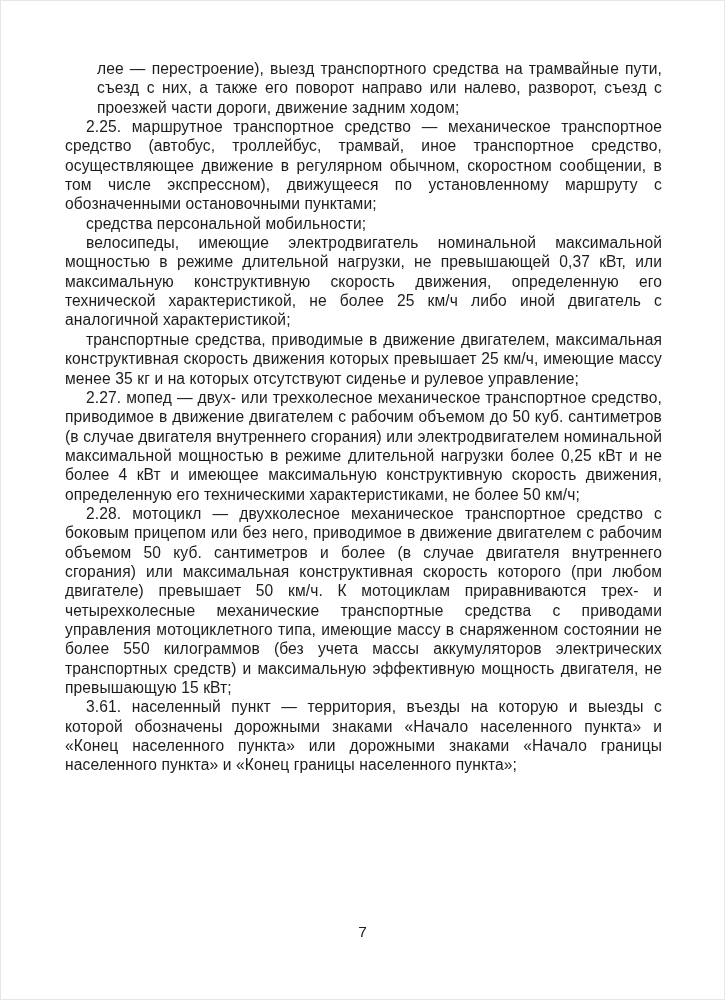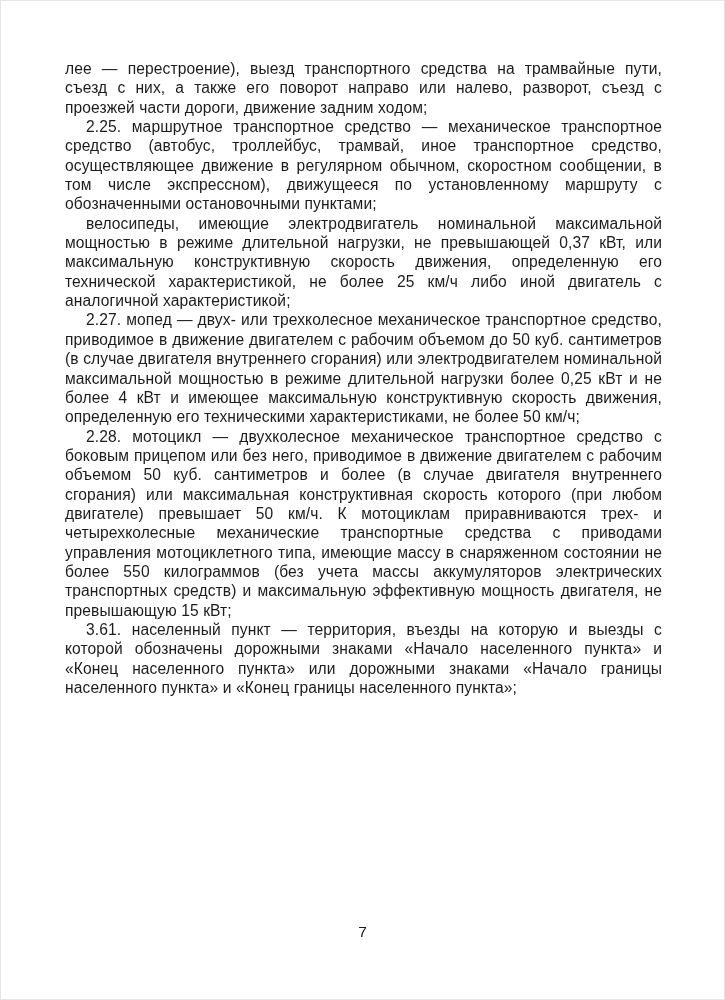--- a/index.html
+++ b/index.html
@@ -27,37 +27,40 @@
     font-size: 15.6px;
     line-height: 19.35px;
     letter-spacing: 0.1px;
   }
   .para {
     margin: 0;
     text-indent: 21px;
   }
   .para.continuation {
     text-indent: 0;
+    margin-left: 32px;
   }
   .page-number {
     position: absolute;
     left: 0;
     right: 0;
     bottom: 58px;
     text-align: center;
     font-size: 15.5px;
     color: #1c1c1c;
   }
 </style>
 </head>
 <body>
 
 <div class="page">
   <div class="text-block">
     <p class="para continuation">лее — перестроение), выезд транспортного средства на трамвайные пути, съезд с них, а также его поворот направо или налево, разворот, съезд с проезжей части дороги, движение задним ходом;</p>
     <p class="para">2.25. маршрутное транспортное средство — механическое транспортное средство (автобус, троллейбус, трамвай, иное транспортное средство, осуществляющее движение в регулярном обычном, скоростном сообщении, в том числе экспрессном), движущееся по установленному маршруту с обозначенными остановочными пунктами;</p>
+    <p class="para">средства персональной мобильности;</p>
     <p class="para">велосипеды, имеющие электродвигатель номинальной максимальной мощностью в режиме длительной нагрузки, не превышающей 0,37 кВт, или максимальную конструктивную скорость движения, определенную его технической характеристикой, не более 25 км/ч либо иной двигатель с аналогичной характеристикой;</p>
+    <p class="para">транспортные средства, приводимые в движение двигателем, максимальная конструктивная скорость движения которых превышает 25 км/ч, имеющие массу менее 35 кг и на которых отсутствуют сиденье и рулевое управление;</p>
     <p class="para">2.27. мопед — двух- или трехколесное механическое транспортное средство, приводимое в движение двигателем с рабочим объемом до 50 куб. сантиметров (в случае двигателя внутреннего сгорания) или электродвигателем номинальной максимальной мощностью в режиме длительной нагрузки более 0,25 кВт и не более 4 кВт и имеющее максимальную конструктивную скорость движения, определенную его техническими характеристиками, не более 50 км/ч;</p>
     <p class="para">2.28. мотоцикл — двухколесное механическое транспортное средство с боковым прицепом или без него, приводимое в движение двигателем с рабочим объемом 50 куб. сантиметров и более (в случае двигателя внутреннего сгорания) или максимальная конструктивная скорость которого (при любом двигателе) превышает 50 км/ч. К мотоциклам приравниваются трех- и четырехколесные механические транспортные средства с приводами управления мотоциклетного типа, имеющие массу в снаряженном состоянии не более 550 килограммов (без учета массы аккумуляторов электрических транспортных средств) и максимальную эффективную мощность двигателя, не превышающую 15 кВт;</p>
     <p class="para">3.61. населенный пункт — территория, въезды на которую и выезды с которой обозначены дорожными знаками «Начало населенного пункта» и «Конец населенного пункта» или дорожными знаками «Начало границы населенного пункта» и «Конец границы населенного пункта»;</p>
   </div>
   <div class="page-number">7</div>
 </div>
 
 </body></html>

